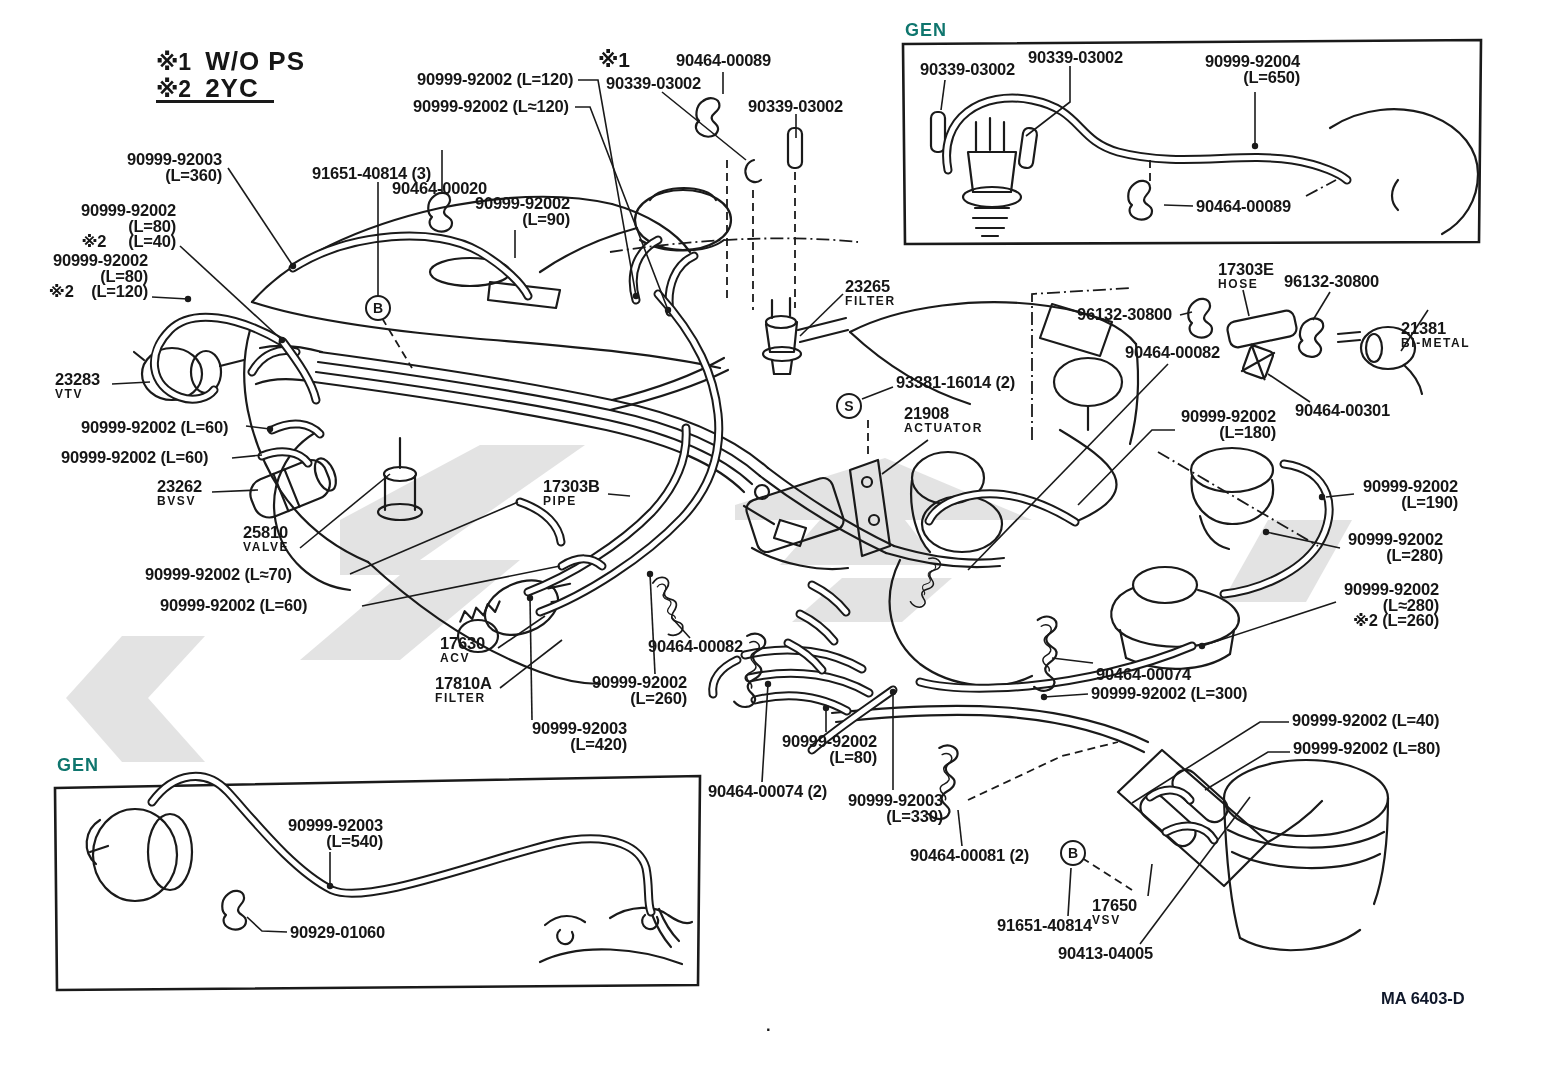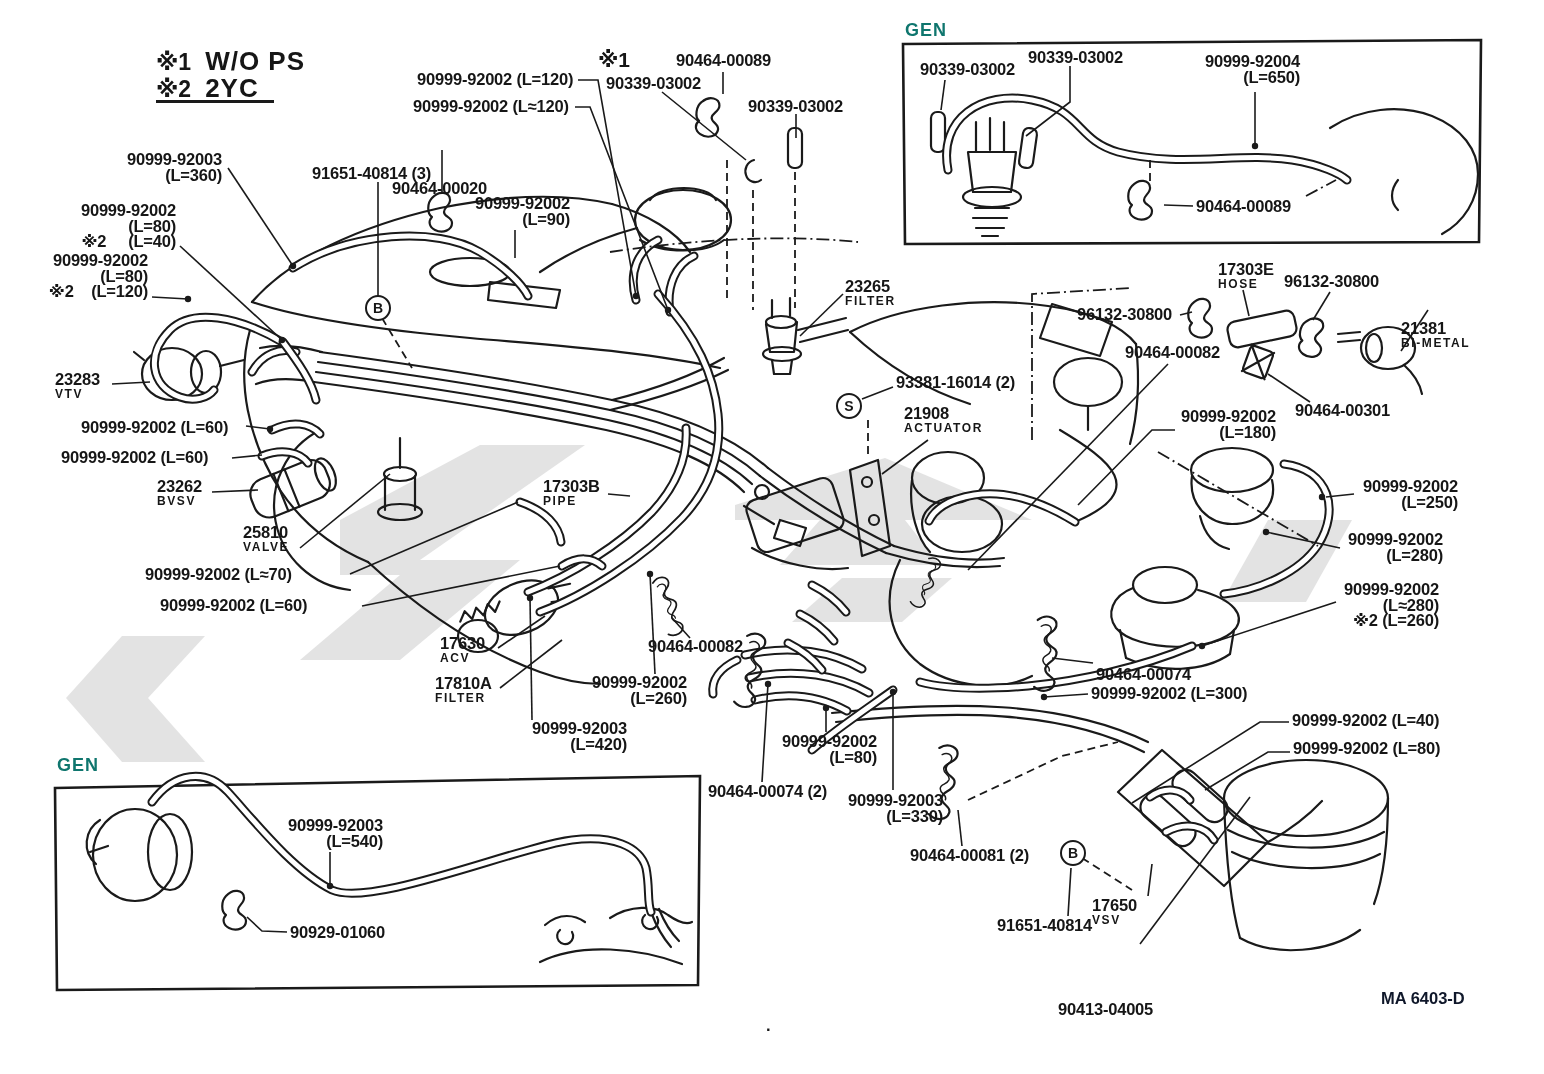--- a/index.html
+++ b/index.html
@@ -402,34 +402,34 @@
       <div class="lbl" style="top: 375px; left: 896px;"><div>93381-16014 (2)</div></div>
       <div class="lbl" style="top: 406px; left: 904px;"><div>21908</div><div class="sub">ACTUATOR</div></div>
       <div class="lbl" style="top: 639px; left: 648px;"><div>90464-00082</div></div>
       <div class="lbl" style="top: 675px; right: 857px; text-align: right;"><div>90999-92002</div><div>(L=260)</div></div>
       <div class="lbl" style="top: 721px; right: 917px; text-align: right;"><div>90999-92003</div><div>(L=420)</div></div>
       <div class="lbl" style="top: 734px; right: 667px; text-align: right;"><div>90999-92002</div><div>(L=80)</div></div>
       <div class="lbl" style="top: 784px; left: 708px;"><div>90464-00074 (2)</div></div>
       <div class="lbl" style="top: 793px; right: 601px; text-align: right;"><div>90999-92003</div><div>(L=330)</div></div>
       <div class="lbl" style="top: 848px; left: 910px;"><div>90464-00081 (2)</div></div>
       <div class="lbl" style="top: 918px; left: 997px;"><div>91651-40814</div></div>
-      <div class="lbl" style="top: 1002px; left: 1058px; text-align: right;"><div>90413-04005</div></div>
+      <div class="lbl" style="top: 946px; left: 1058px; text-align: right;"><div>90413-04005</div></div>
       <div class="lbl" style="top: 898px; left: 1092px;"><div>17650</div><div class="sub">VSV</div></div>
       <div class="lbl" style="top: 667px; left: 1096px;"><div>90464-00074</div></div>
       <div class="lbl" style="top: 686px; left: 1091px;"><div>90999-92002 (L=300)</div></div>
       <div class="lbl" style="top: 713px; left: 1292px;"><div>90999-92002 (L=40)</div></div>
       <div class="lbl" style="top: 741px; left: 1293px;"><div>90999-92002 (L=80)</div></div>
       <div class="lbl" style="top: 307px; left: 1077px;"><div>96132-30800</div></div>
       <div class="lbl" style="top: 262px; left: 1218px;"><div>17303E</div><div class="sub">HOSE</div></div>
       <div class="lbl" style="top: 274px; left: 1284px;"><div>96132-30800</div></div>
       <div class="lbl" style="top: 281px; left: 1401px; margin-top: 40px;"><div>21381</div><div class="sub">BI-METAL</div></div>
       <div class="lbl" style="top: 345px; left: 1125px;"><div>90464-00082</div></div>
       <div class="lbl" style="top: 403px; left: 1295px;"><div>90464-00301</div></div>
       <div class="lbl" style="top: 409px; right: 268px; text-align: right;"><div>90999-92002</div><div>(L=180)</div></div>
-      <div class="lbl" style="top: 479px; right: 86px; text-align: right;"><div>90999-92002</div><div>(L=250)</div></div>
+      <div class="lbl" style="top: 479px; right: 86px; text-align: right;"><div>90999-92002</div><div>(L=190)</div></div>
       <div class="lbl" style="top: 532px; right: 101px; text-align: right;"><div>90999-92002</div><div>(L=280)</div></div>
       <div class="lbl" style="top: 582px; right: 105px; text-align: right;"><div>90999-92002</div><div>(L≈280)</div><div>※2 (L=260)</div></div>
       <div class="lbl" style="top: 62px; left: 920px;"><div>90339-03002</div></div>
       <div class="lbl" style="top: 50px; left: 1028px;"><div>90339-03002</div></div>
       <div class="lbl" style="top: 54px; right: 244px; text-align: right;"><div>90999-92004</div><div>(L=650)</div></div>
       <div class="lbl" style="top: 199px; left: 1196px;"><div>90464-00089</div></div>
       <div class="lbl" style="top: 818px; right: 1161px; text-align: right;"><div>90999-92003</div><div>(L=540)</div></div>
       <div class="lbl" style="top: 925px; left: 290px;"><div>90929-01060</div></div>
       <div class="lbl" style="top: 1018px; left: 766px;"><div>.</div></div>
       <div class="circ" style="left: 365px; top: 295px;">B</div>

